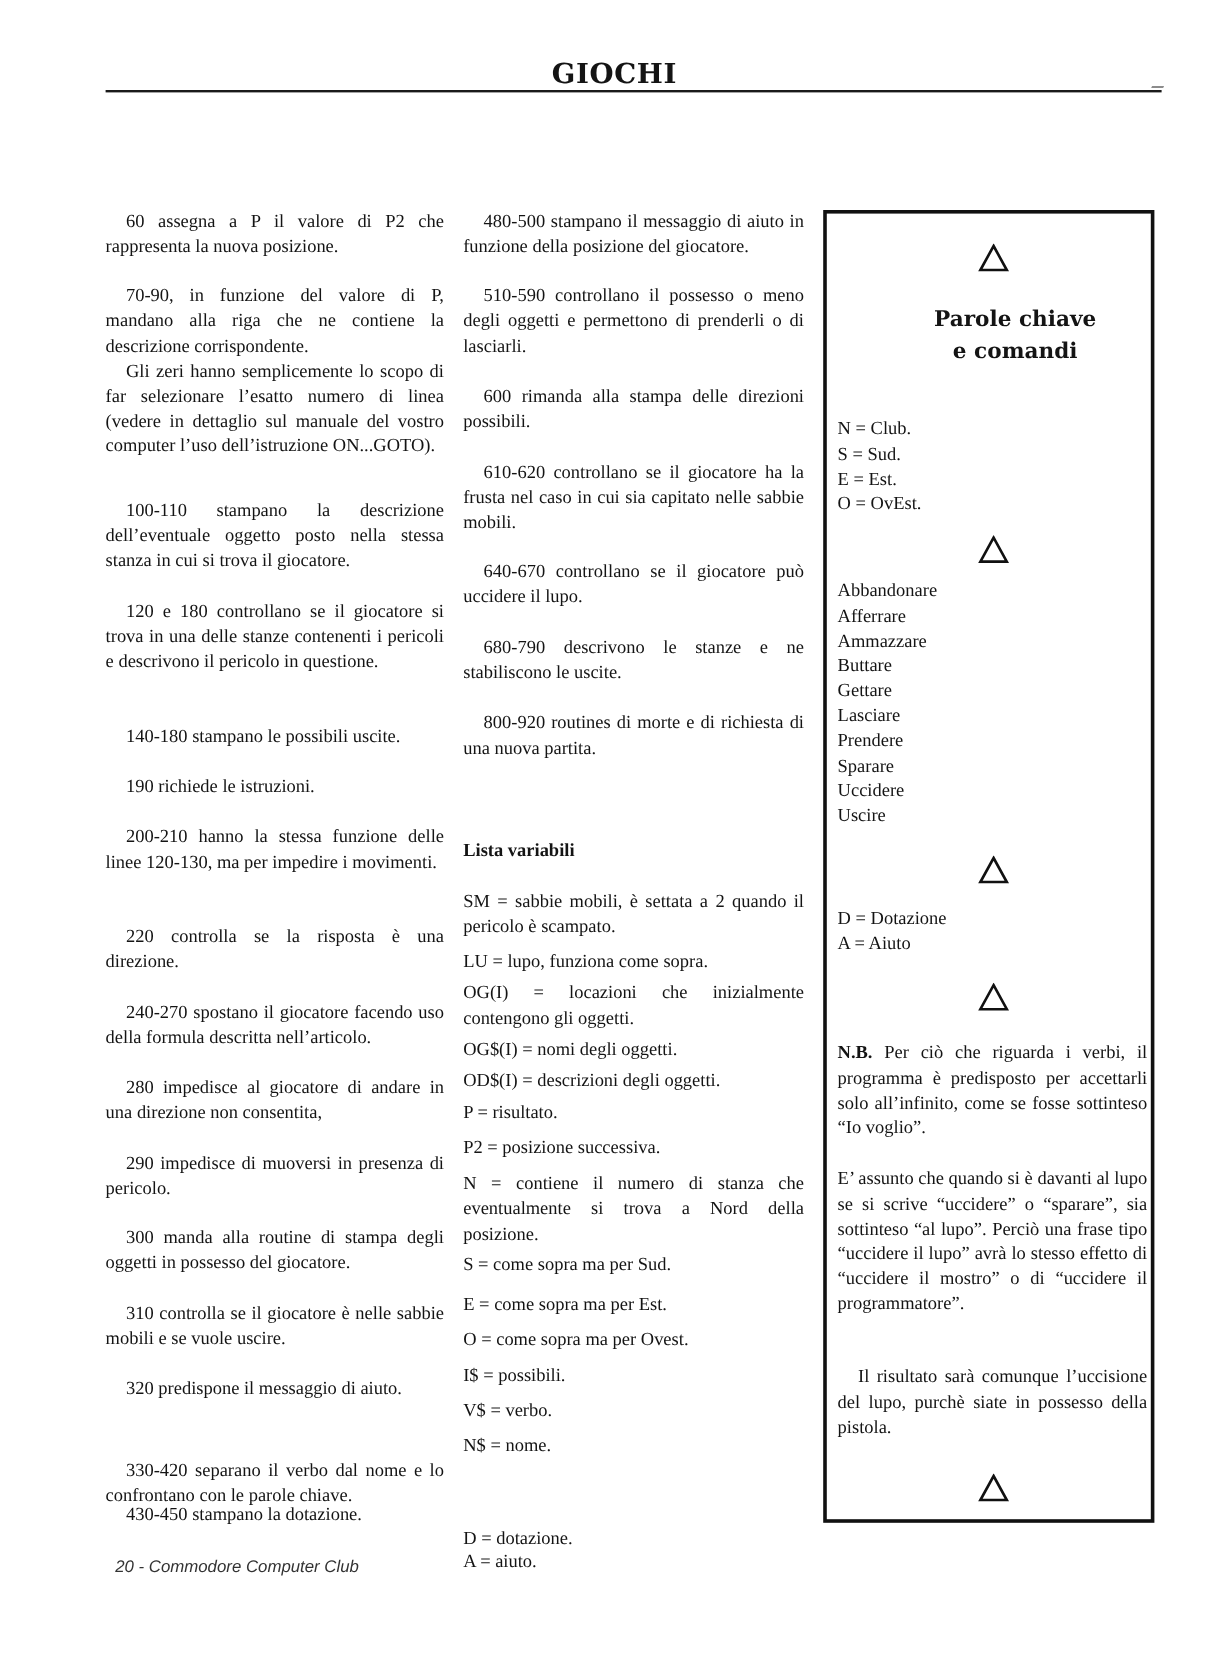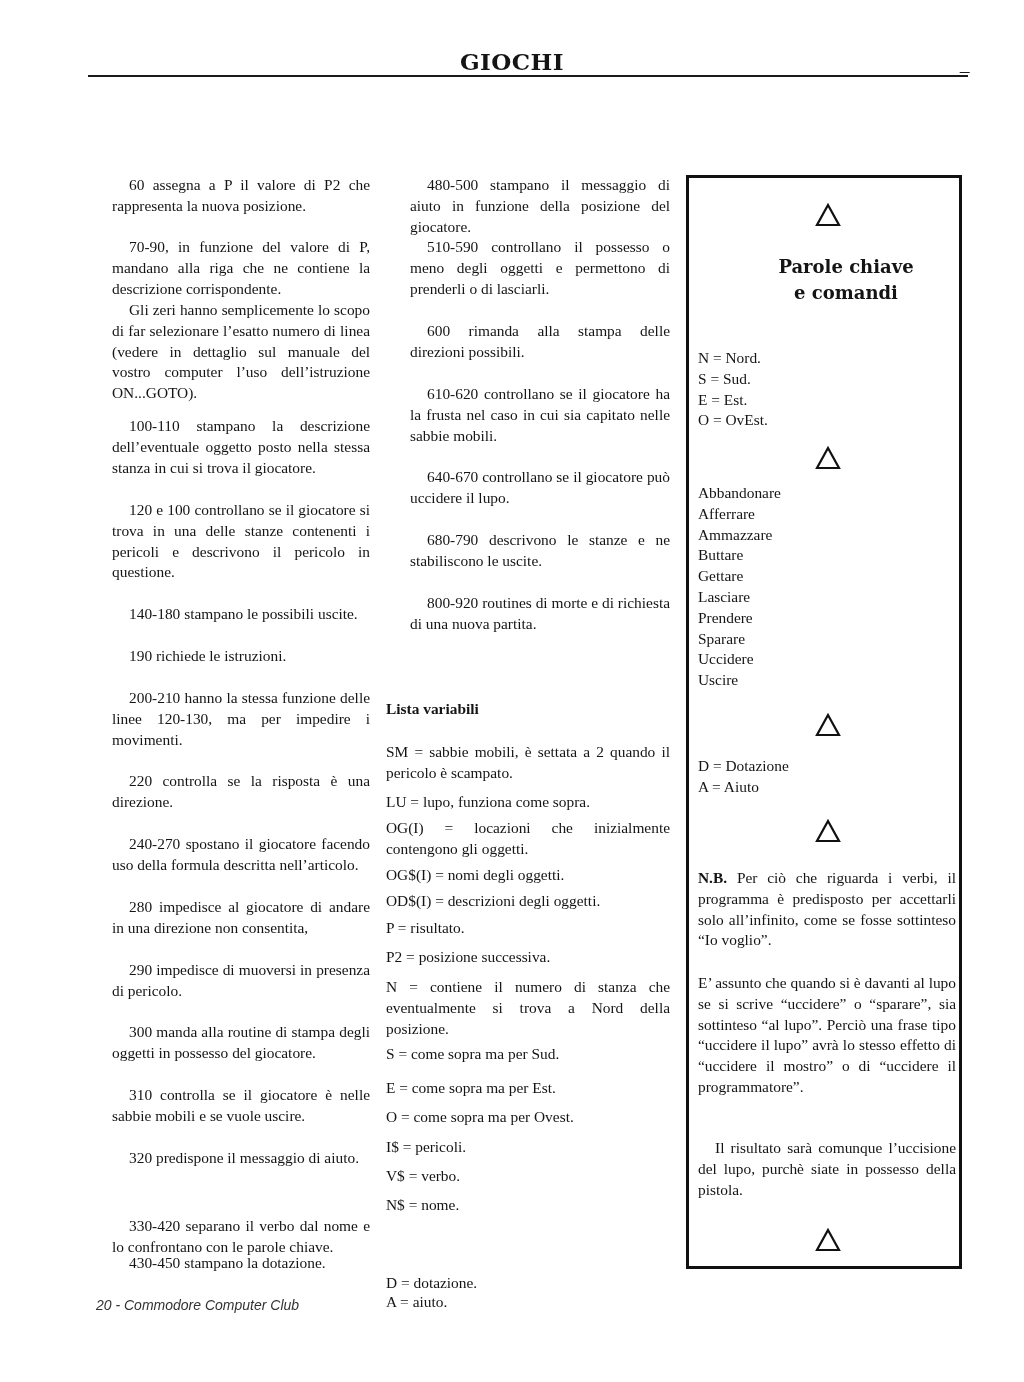--- a/index.html
+++ b/index.html
@@ -4,21 +4,21 @@
   <style>
     html, body { margin: 0; padding: 0; background: #ffffff; }
     body { width: 1024px; height: 1382px; position: relative; overflow: hidden;
            font-family: "Liberation Serif", "DejaVu Serif", serif; color: #141414; }
     .header-title { position: absolute; left: 0; width: 1024px; top: 48px; text-align: center;
                     font-family: "DejaVu Serif", serif; font-weight: bold; font-size: 23px; letter-spacing: 0.5px; }
     .header-rule { position: absolute; left: 88px; top: 75px; width: 880px; height: 2px; background: #1a1a1a; }
     .rule-hook { position: absolute; left: 958px; top: 72px; width: 10px; height: 4px; border-top: 1px solid #1a1a1a; transform: skewX(-40deg); }
     .col { position: absolute; font-size: 15.4px; line-height: 20.8px; }
     .col p { margin: 0; position: absolute; left: 0; right: 0; text-align: justify; }
-    .col p.ind { text-indent: 17px; margin-left: 24px; }
+    .col p.ind { text-indent: 17px; }
     #col1 { left: 88px; width: 282px; top: 0; }
     #col2 { left: 386px; width: 284px; top: 0; }
     .subhead { font-weight: bold; }
     .sidebar-box { position: absolute; left: 686px; top: 175px; width: 276px; height: 1094px;
                    border: 3px solid #111; box-sizing: border-box; }
     .sb { position: absolute; left: 698px; width: 258px; font-size: 15.4px; line-height: 20.8px; }
     .sb p { margin: 0; text-align: justify; }
     .tri { position: absolute; left: 815px; width: 26px; height: 24px; }
     .tri svg { display: block; }
     .sb-title { position: absolute; left: 686px; width: 320px; text-align: center; font-weight: bold;
@@ -32,21 +32,21 @@
 
 <div class="header-title">GIOCHI</div>
 <div class="header-rule"></div>
 <div class="rule-hook"></div>
 
 <div id="col1" class="col">
   <p class="ind" style="top:175px">60 assegna a P il valore di P2 che rappresenta la nuova posizione.</p>
   <p class="ind" style="top:237px">70-90, in funzione del valore di P, mandano alla riga che ne contiene la descrizione corrispondente.</p>
   <p class="ind" style="top:300px">Gli zeri hanno semplicemente lo scopo di far selezionare l’esatto numero di linea (vedere in dettaglio sul manuale del vostro computer l’uso dell’istruzione ON...GOTO).</p>
   <p class="ind" style="top:416px">100-110 stampano la descrizione dell’eventuale oggetto posto nella stessa stanza in cui si trova il giocatore.</p>
-  <p class="ind" style="top:500px">120 e 100 controllano se il giocatore si trova in una delle stanze contenenti i pericoli e descrivono il pericolo in questione.</p>
+  <p class="ind" style="top:500px">120 e 180 controllano se il giocatore si trova in una delle stanze contenenti i pericoli e descrivono il pericolo in questione.</p>
   <p class="ind" style="top:604px">140-180 stampano le possibili uscite.</p>
   <p class="ind" style="top:646px">190 richiede le istruzioni.</p>
   <p class="ind" style="top:688px">200-210 hanno la stessa funzione delle linee 120-130, ma per impedire i movimenti.</p>
   <p class="ind" style="top:771px">220 controlla se la risposta è una direzione.</p>
   <p class="ind" style="top:834px">240-270 spostano il giocatore facendo uso della formula descritta nell’articolo.</p>
   <p class="ind" style="top:897px">280 impedisce al giocatore di andare in una direzione non consentita,</p>
   <p class="ind" style="top:960px">290 impedisce di muoversi in presenza di pericolo.</p>
   <p class="ind" style="top:1022px">300 manda alla routine di stampa degli oggetti in possesso del giocatore.</p>
   <p class="ind" style="top:1085px">310 controlla se il giocatore è nelle sabbie mobili e se vuole uscire.</p>
   <p class="ind" style="top:1148px">320 predispone il messaggio di aiuto.</p>
@@ -67,40 +67,40 @@
   <p style="top:792px">LU = lupo, funziona come sopra.</p>
   <p style="top:818px">OG(I) = locazioni che inizialmente contengono gli oggetti.</p>
   <p style="top:865px">OG$(I) = nomi degli oggetti.</p>
   <p style="top:891px">OD$(I) = descrizioni degli oggetti.</p>
   <p style="top:918px">P = risultato.</p>
   <p style="top:947px">P2 = posizione successiva.</p>
   <p style="top:977px">N = contiene il numero di stanza che eventualmente si trova a Nord della posizione.</p>
   <p style="top:1044px">S = come sopra ma per Sud.</p>
   <p style="top:1078px">E = come sopra ma per Est.</p>
   <p style="top:1107px">O = come sopra ma per Ovest.</p>
-  <p style="top:1137px">I$ = pericoli.</p>
+  <p style="top:1137px">I$ = possibili.</p>
   <p style="top:1166px">V$ = verbo.</p>
   <p style="top:1195px">N$ = nome.</p>
   <p style="top:1273px">D = dotazione.</p>
   <p style="top:1292px">A = aiuto.</p>
 </div>
 
 <div class="sidebar-box"></div>
 
 <div class="tri" style="top:203px">
   <svg width="26" height="24" viewBox="0 0 26 24">
       <polygon points="13,2 24,22 2,22" fill="none" stroke="#111" stroke-width="2.2"></polygon>
     </svg>
 </div>
 
 <div class="sb-title" style="top:254px">Parole chiave</div>
 <div class="sb-title" style="top:280px">e comandi</div>
 
 <ul class="sb list" style="top:348px">
-  <li>N = Nord.</li>
+  <li>N = Club.</li>
   <li>S = Sud.</li>
   <li>E = Est.</li>
   <li>O = OvEst.</li>
 </ul>
 
 <div class="tri" style="top:446px">
   <svg width="26" height="24" viewBox="0 0 26 24">
       <polygon points="13,2 24,22 2,22" fill="none" stroke="#111" stroke-width="2.2"></polygon>
     </svg>
 </div>

